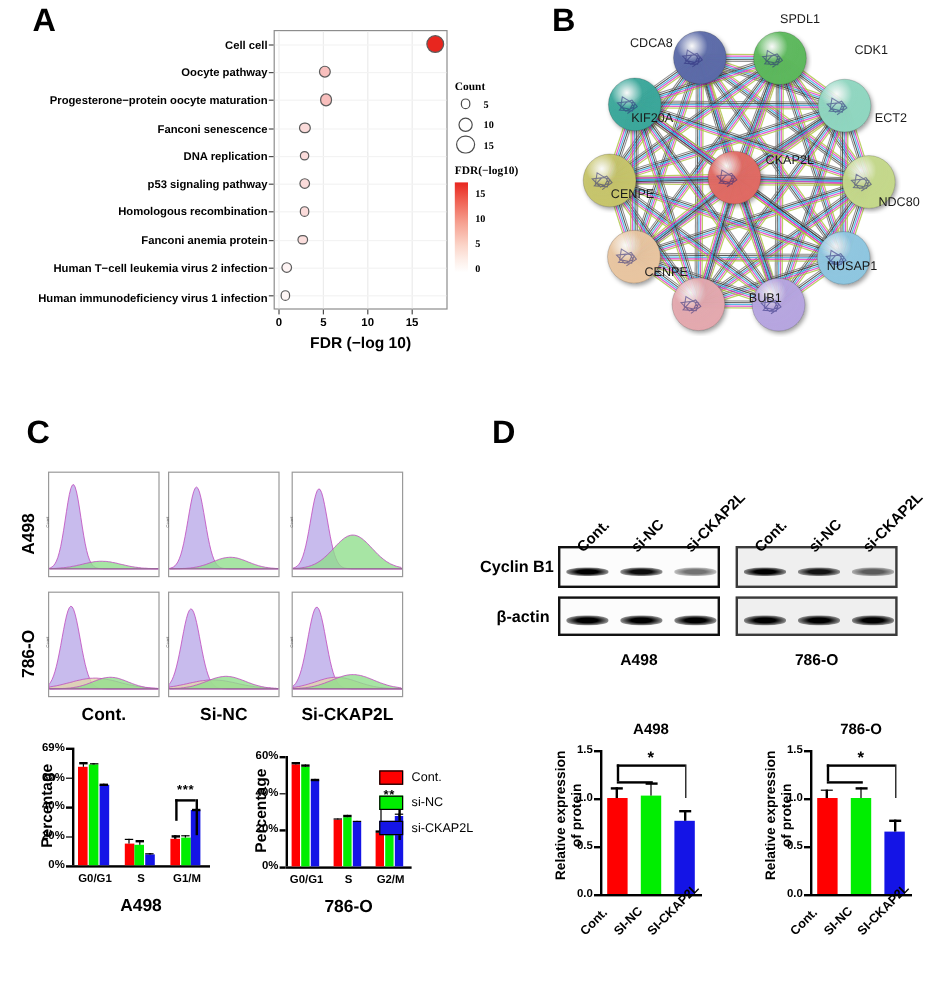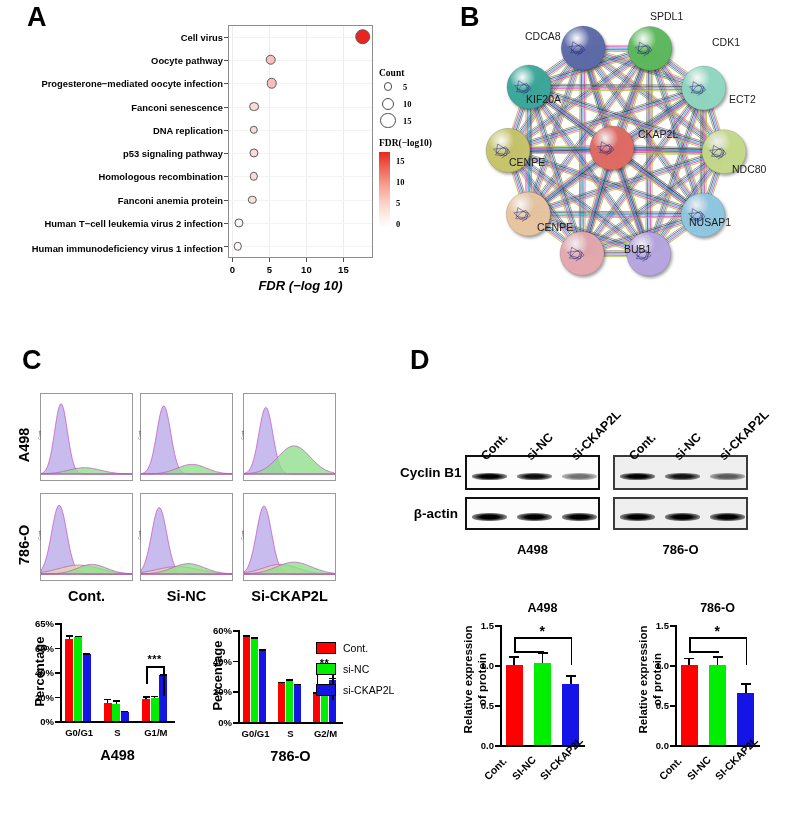--- a/index.html
+++ b/index.html
@@ -27,21 +27,21 @@
   }
   .kegg-tick{position:absolute;width:4px;height:1px;background:#4d4d4d;}
   .dot{
     position:absolute;border-radius:50%;border:1px solid #5b5b5b;
     transform:translate(-50%,-50%);box-sizing:border-box;
   }
   .xtick{position:absolute;width:1px;height:4px;background:#4d4d4d;}
   .xtlabel{position:absolute;font-size:9.5px;font-weight:bold;transform:translateX(-50%);}
   #panelA .xaxis-title{
     position:absolute;left:228px;width:145px;text-align:center;
-    font-size:13px;font-weight:bold;top:278px;font-style:italic;
+    font-size:13px;font-weight:bold;top:278px;
   }
   
   #legendA{position:absolute;left:379px;top:68px;width:76px;}
   #legendA .lg-title{font-size:9.5px;font-weight:bold;font-family:"Liberation Serif",serif;}
   #legendA .ct-row{display:flex;align-items:center;height:17px;}
   #legendA .ct-circ{border:1px solid #4d4d4d;border-radius:50%;background:#fff;box-sizing:border-box;}
   #legendA .ct-num{font-size:8.5px;font-weight:bold;font-family:"Liberation Serif",serif;margin-left:6px;}
   #gradbar{
     width:11px;height:75px;
     background:linear-gradient(to bottom,#e8261f 0%,#ef5b4d 18%,#f6a191 45%,#fbd5c9 70%,#fdeee8 86%,#ffffff 100%);
@@ -117,27 +117,27 @@
       <div class="gridh" style="top: 57.25px;"></div>
       <div class="gridh" style="top: 80.55px;"></div>
       <div class="gridh" style="top: 103.85px;"></div>
       <div class="gridh" style="top: 127.15px;"></div>
       <div class="gridh" style="top: 150.45px;"></div>
       <div class="gridh" style="top: 173.75px;"></div>
       <div class="gridh" style="top: 197.05px;"></div>
       <div class="gridh" style="top: 220.35px;"></div>
     </div>
   <div id="A-labels">
-      <div class="kegg-label" style="top: 36.65px; right: 232px;">Cell virus</div>
+      <div class="kegg-label" style="top: 36.65px; right: 232px;">Cell cell</div>
       <div class="kegg-tick" style="top: 36.65px; left: 224px;"></div>
       <div class="dot" style="width: 15.6px; height: 15.6px; left: 362.643px; top: 36.65px; background: rgb(232, 38, 31);"></div>
       <div class="kegg-label" style="top: 59.95px; right: 232px;">Oocyte pathway</div>
       <div class="kegg-tick" style="top: 59.95px; left: 224px;"></div>
       <div class="dot" style="width: 10.56px; height: 10.56px; left: 270.908px; top: 59.95px; background: rgb(248, 191, 189);"></div>
-      <div class="kegg-label" style="top: 83.25px; right: 232px;">Progesterone−mediated oocyte infection</div>
+      <div class="kegg-label" style="top: 83.25px; right: 232px;">Progesterone−protein oocyte maturation</div>
       <div class="kegg-tick" style="top: 83.25px; left: 224px;"></div>
       <div class="dot" style="width: 10.56px; height: 10.56px; left: 271.648px; top: 83.25px; background: rgb(248, 190, 188);"></div>
       <div class="kegg-label" style="top: 106.55px; right: 232px;">Fanconi senescence</div>
       <div class="kegg-tick" style="top: 106.55px; left: 224px;"></div>
       <div class="dot" style="width: 9.84px; height: 9.84px; left: 253.893px; top: 106.55px; background: rgb(251, 219, 218);"></div>
       <div class="kegg-label" style="top: 129.85px; right: 232px; text-align: right;">DNA replication</div>
       <div class="kegg-tick" style="top: 129.85px; left: 224px;"></div>
       <div class="dot" style="width: 8.4px; height: 8.4px; left: 253.893px; top: 129.85px; background: rgb(251, 219, 218);"></div>
       <div class="kegg-label" style="top: 153.15px; right: 232px;">p53 signaling pathway</div>
       <div class="kegg-tick" style="top: 153.15px; left: 224px;"></div>
@@ -634,21 +634,21 @@
       <div style="position: absolute; left: 60px; top: 376px; width: 115px; height: 2px; background: rgb(0, 0, 0);"></div>
       <div class="bc-tickmark" style="left: 55px; top: 376px; width: 5px;"></div>
       <div class="bc-ytick" style="left: 16px; top: 376px; width: 38px;">0%</div>
       <div class="bc-tickmark" style="left: 55px; top: 351.5px; width: 5px;"></div>
       <div class="bc-ytick" style="left: 16px; top: 351.5px; width: 38px;">20%</div>
       <div class="bc-tickmark" style="left: 55px; top: 327px; width: 5px;"></div>
       <div class="bc-ytick" style="left: 16px; top: 327px; width: 38px;">40%</div>
       <div class="bc-tickmark" style="left: 55px; top: 302.5px; width: 5px;"></div>
       <div class="bc-ytick" style="left: 16px; top: 302.5px; width: 38px;">60%</div>
       <div class="bc-tickmark" style="left: 55px; top: 278px; width: 5px;"></div>
-      <div class="bc-ytick" style="left: 16px; top: 278px; width: 38px;">65%</div>
+      <div class="bc-ytick" style="left: 16px; top: 278px; width: 38px;">69%</div>
       <div class="bc-ylab" style="left: -16px; top: 319px; width: 110px; text-align: center;">Percentage</div>
       <div class="bar" style="position: absolute; left: 65.3667px; top: 293.925px; width: 8.05px; height: 82.075px; background: rgb(255, 0, 0);"></div>
       <div class="errbar" style="position: absolute; left: 68.6417px; top: 290.25px; height: 3.675px;"></div>
       <div class="errcap" style="position: absolute; left: 65.8917px; top: 290.25px; width: 7px;"></div>
       <div class="bar" style="position: absolute; left: 73.9917px; top: 292.455px; width: 8.05px; height: 83.545px; background: rgb(0, 238, 0);"></div>
       <div class="errbar" style="position: absolute; left: 77.2667px; top: 290.985px; height: 1.47px;"></div>
       <div class="errcap" style="position: absolute; left: 74.5167px; top: 290.985px; width: 7px;"></div>
       <div class="bar" style="position: absolute; left: 82.6167px; top: 309.115px; width: 8.05px; height: 66.885px; background: rgb(20, 20, 230);"></div>
       <div class="errbar" style="position: absolute; left: 85.8917px; top: 308.135px; height: 0.98px;"></div>
       <div class="errcap" style="position: absolute; left: 83.1417px; top: 308.135px; width: 7px;"></div>

